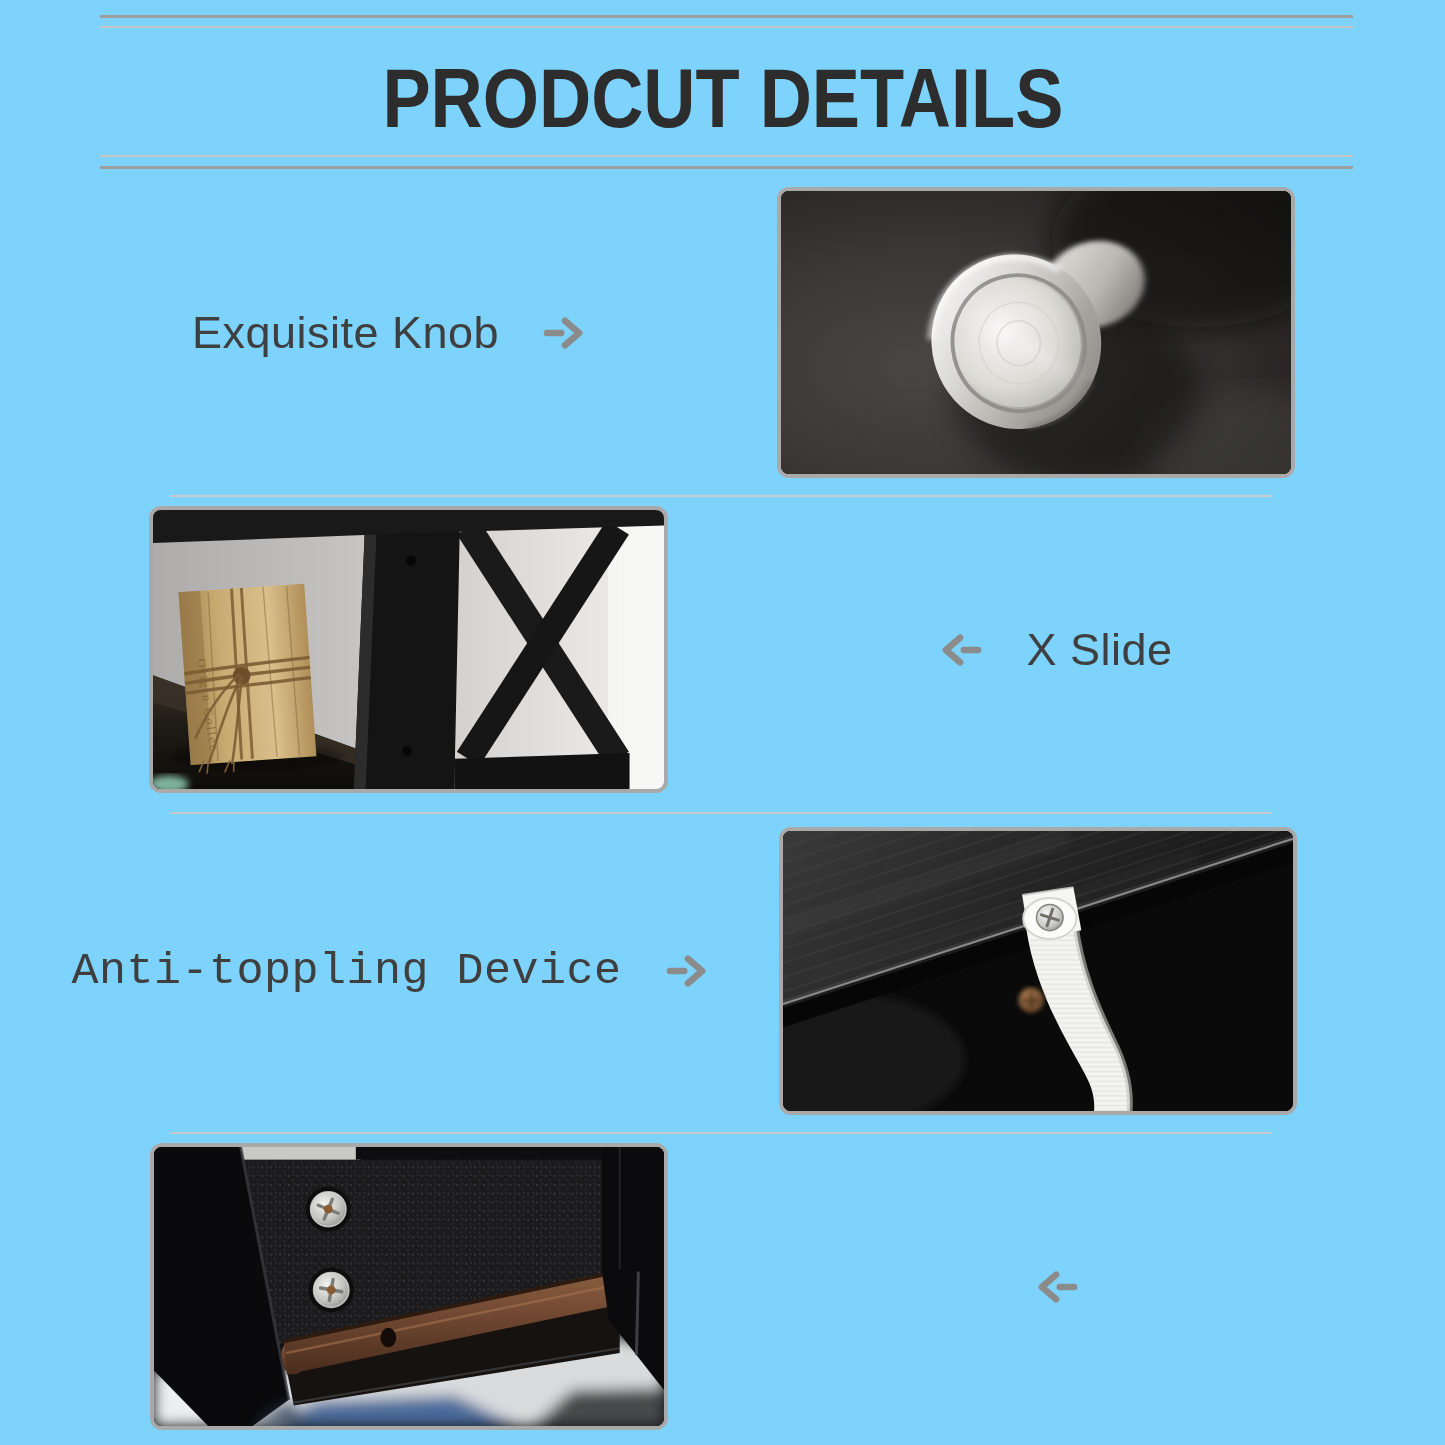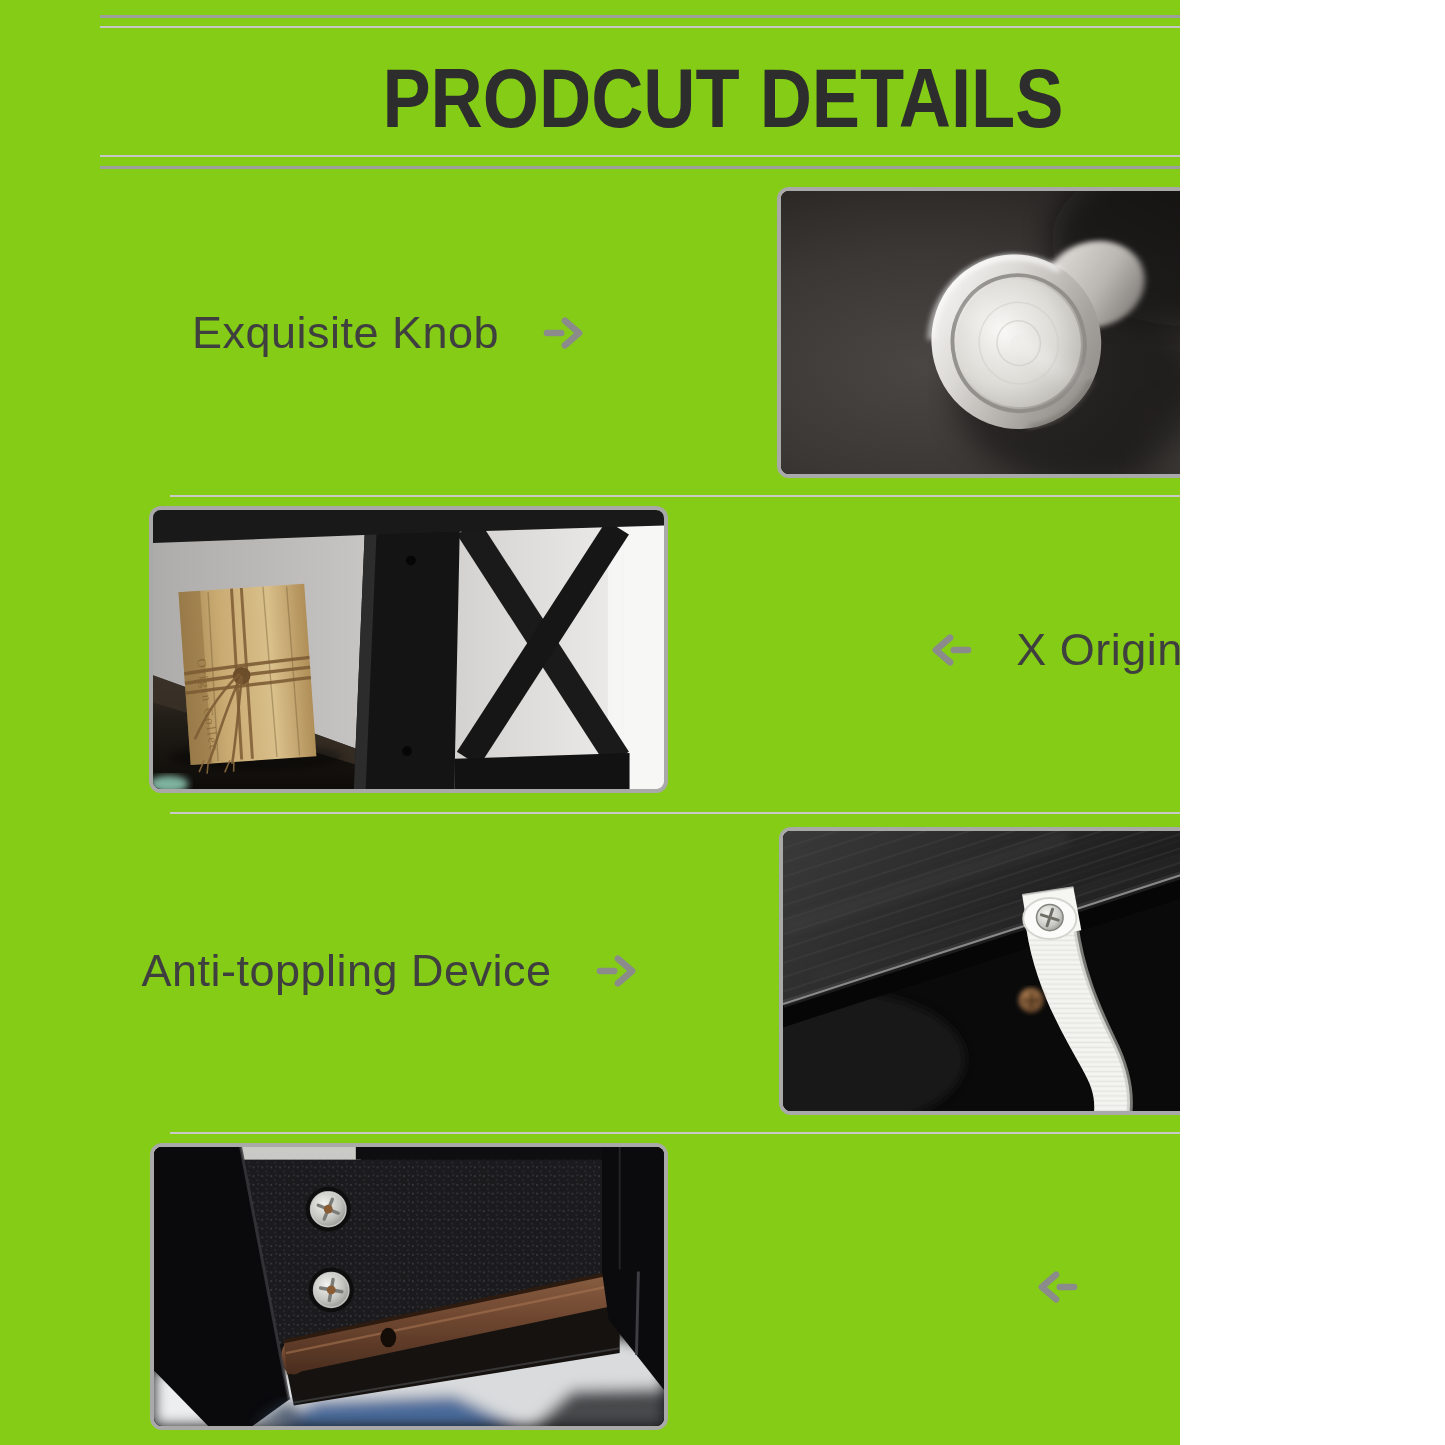--- a/index.html
+++ b/index.html
@@ -1,29 +1,29 @@
 <!DOCTYPE html>
 <html><head>
 <meta charset="utf-8">
 <style>
   html,body{margin:0;padding:0;background:#ffffff;}
-  .canvas{position:relative;width:1180px;height:1445px;background:#84cc16;overflow:hidden;
+  .canvas{position:relative;width:1445px;height:1445px;background:#7dd3fc;overflow:hidden;
           font-family:"Liberation Sans",sans-serif;}
   .rule{position:absolute;left:100px;width:1253px;}
   .rule.dark{height:3px;background:#9e9e9e;}
   .rule.light{height:2px;background:#c6c6c6;}
   .sep{position:absolute;left:170px;width:1102px;height:2px;background:#c9c9c9;}
   .title-wrap{position:absolute;left:0;top:56px;width:1445px;text-align:center;}
   .title{display:inline-block;font-size:84px;font-weight:700;line-height:1;color:#2d2d2d;
          transform:scaleX(.86);transform-origin:center;letter-spacing:0;}
   .caption{position:absolute;display:flex;align-items:center;justify-content:center;gap:44px;}
   .caption .lbl{font-size:45px;font-weight:400;color:#3f3f3f;letter-spacing:.5px;white-space:nowrap;}
   .c1{left:0;top:187px;width:777px;height:291px;}
   .c2{left:668px;top:506px;width:777px;height:287px;}
-  .c3{left:0;top:827px;width:779px;height:288px;}
+  .c3{left:0;top:827px;width:779px;height:288px;font-family:Liberation Mono, monospace;}
   .c4{left:668px;top:1143px;width:777px;height:287px;}
   .photo{position:absolute;border:4px solid #a9a9a9;border-radius:12px;overflow:hidden;
          box-sizing:border-box;background:#000;}
   .photo svg{display:block;width:100%;height:100%;}
   .p-knob{left:777px;top:187px;width:518px;height:291px;}
   .p-xframe{left:149px;top:506px;width:519px;height:287px;}
   .p-strap{left:779px;top:827px;width:518px;height:288px;}
   .p-rail{left:150px;top:1143px;width:518px;height:287px;}
   .arrow{flex:0 0 auto;}
 </style>
@@ -157,21 +157,21 @@
       <polygon points="0,0 519,0 519,16 260,24 0,34" fill="#191919"></polygon>
       <ellipse cx="16" cy="282" rx="20" ry="9" fill="#7fb3a0" filter="url(#xb4)"></ellipse>
     </svg>
   </div>
 
   <div class="caption c2">
     <svg class="arrow" width="42" height="34" viewBox="0 0 44 36">
       <path d="M40,18 H25" stroke="#8b8b8b" stroke-width="7" stroke-linecap="round" fill="none"></path>
       <path d="M21,5 L6,18 L21,31" stroke="#8b8b8b" stroke-width="7" stroke-linecap="round" stroke-linejoin="round" fill="none"></path>
     </svg>
-    <span class="lbl">X Origin</span>
+    <span class="lbl">X Slide</span>
   </div>
 
   <div class="sep" style="top:812px"></div>
 
   <div class="caption c3">
     <span class="lbl">Anti-toppling Device</span>
     <svg class="arrow" width="42" height="34" viewBox="0 0 44 36">
       <path d="M4,18 H19" stroke="#8b8b8b" stroke-width="7" stroke-linecap="round" fill="none"></path>
       <path d="M23,5 L38,18 L23,31" stroke="#8b8b8b" stroke-width="7" stroke-linecap="round" stroke-linejoin="round" fill="none"></path>
     </svg>

